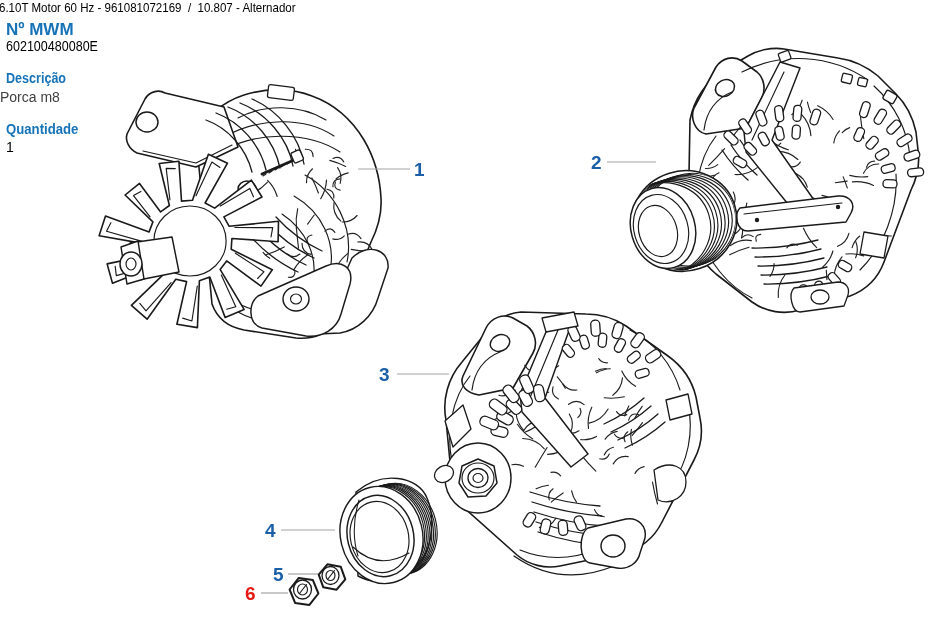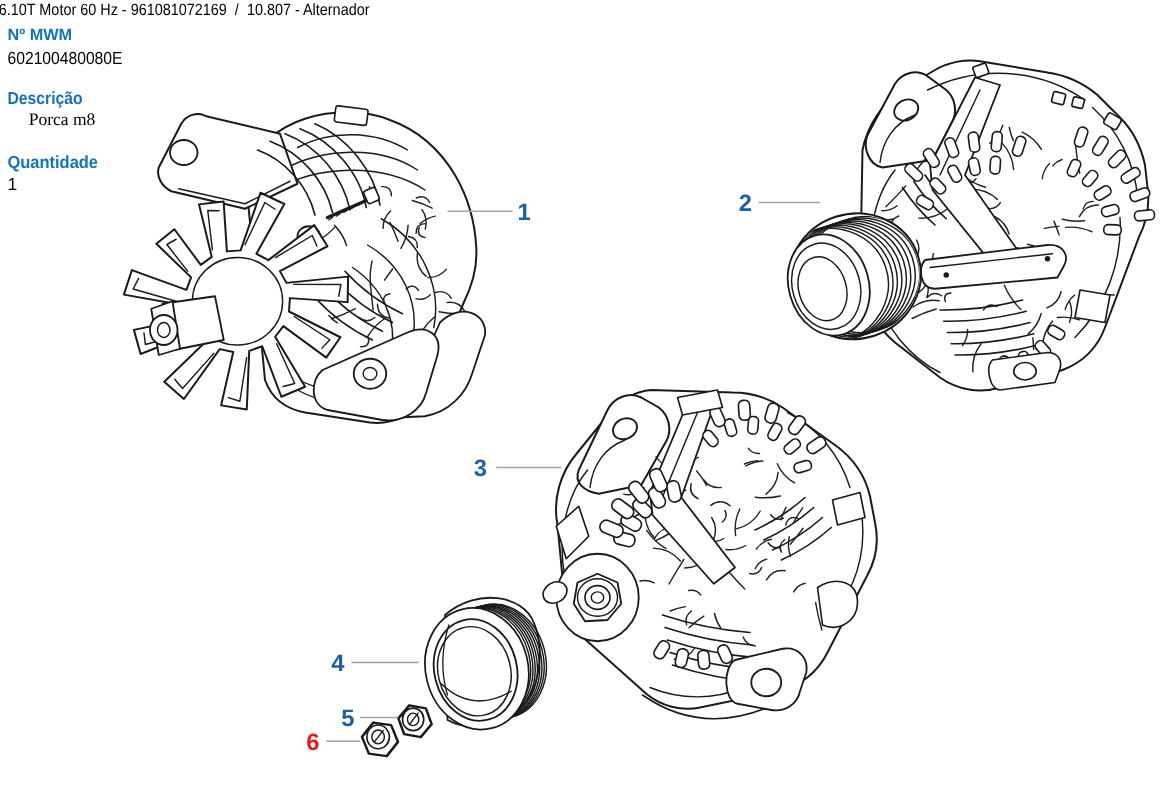--- a/index.html
+++ b/index.html
@@ -381,18 +381,18 @@
 <text x="379" y="381" fill="#1b5fa8">3</text>
 <line x1="281" y1="530" x2="335" y2="530" stroke="#a3a3a3" stroke-width="1.2"></line>
 <text x="265" y="537" fill="#1b5fa8">4</text>
 <line x1="288" y1="574" x2="318" y2="574" stroke="#a3a3a3" stroke-width="1.2"></line>
 <text x="273" y="581" fill="#1b5fa8">5</text>
 <line x1="261" y1="593" x2="288" y2="593" stroke="#a3a3a3" stroke-width="1.2"></line>
 <text x="245" y="600" fill="#e81812">6</text>
 </g>
 </svg>
 <div class="t" style="left:-1px;top:0px;font-size:13px;color:#000;transform:scaleX(0.887);transform-origin:0 0;">6.10T Motor 60 Hz - 961081072169&nbsp; /&nbsp; 10.807 - Alternador</div>
-<div class="t blue" style="left:6px;top:20px;font-size:13px;">Nº MWM</div>
+<div class="t blue" style="left:6px;top:20px;font-size:17px;">Nº MWM</div>
 <div class="t" style="left:6px;top:38px;font-size:14px;color:#000;transform:scaleX(0.895);transform-origin:0 0;">602100480080E</div>
 <div class="t blue" style="left:6px;top:70px;font-size:14px;transform:scaleX(0.897);transform-origin:0 0;">Descrição</div>
-<div class="t" style="left:23px;top:89px;font-size:14px;color:#000000;font-family:Liberation Serif, serif;">Porca m8</div>
+<div class="t" style="left:0;top:89px;font-size:14px;color:#404040;">Porca m8</div>
 <div class="t blue" style="left:6px;top:121px;font-size:14px;transform:scaleX(0.94);transform-origin:0 0;">Quantidade</div>
 <div class="t" style="left:6px;top:139px;font-size:14px;color:#000;">1</div>
 
 </body></html>

